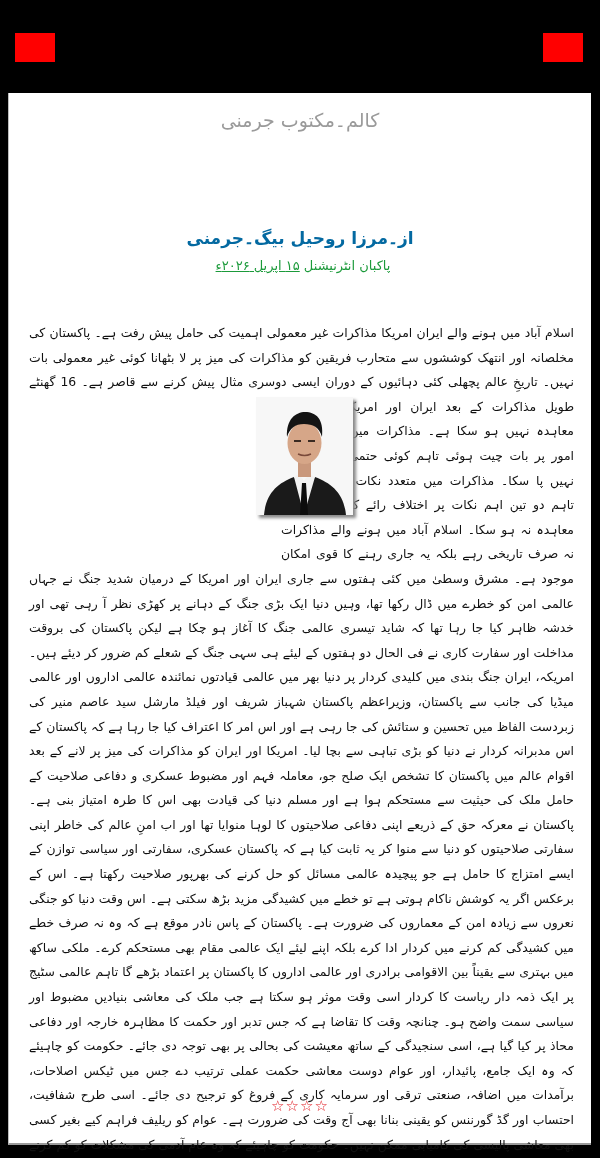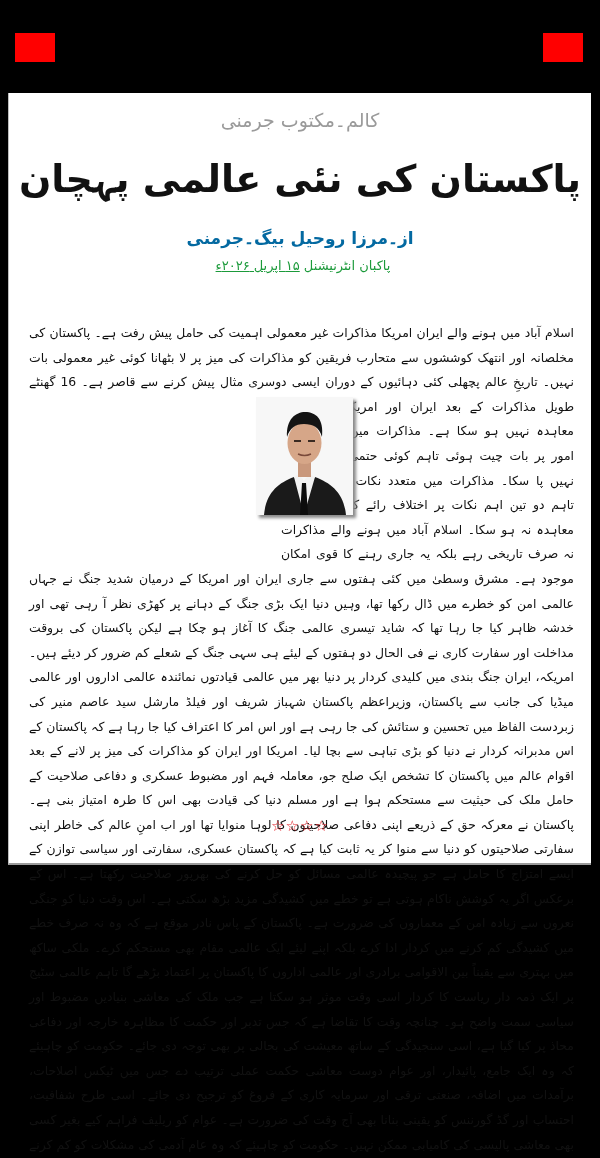--- a/index.html
+++ b/index.html
@@ -5,21 +5,21 @@
   html, body { margin: 0; padding: 0; }
   body {
     width: 600px; height: 1158px; background: #000;
     position: relative; overflow: hidden;
     font-family: "DejaVu Sans", sans-serif;
   }
   .red-block { position: absolute; top: 33px; width: 40px; height: 29px; background: #ff0000; }
   .red-left { left: 15px; }
   .red-right { left: 543px; }
   .card {
-    position: absolute; left: 8px; top: 93px; width: 583px; height: 772px;
+    position: absolute; left: 8px; top: 93px; width: 583px; height: 1052px;
     background: #fff; border-left: 1px solid #bdbdbd; border-bottom: 2px solid #9a9a9a;
     box-sizing: border-box;
   }
   .kicker {
     position: absolute; top: 16px; left: 0; right: 0; text-align: center;
     direction: rtl; color: #9a9a9a; font-size: 19px;
   }
   .headline {
     position: absolute; top: 62px; left: 0; right: 0; text-align: center;
     direction: rtl; color: #111; font-size: 38px; font-weight: bold; line-height: 48px;
@@ -50,21 +50,20 @@
   }
 </style>
 </head>
 <body>
 
 <div class="red-block red-left"></div>
 <div class="red-block red-right"></div>
 
 <div class="card">
   <div class="kicker">کالم۔مکتوب جرمنی</div>
-  <h1 class="headline" style="margin:0;">پاکستان کی نئی عالمی پہچان</h1>
   <div class="byline">از۔مرزا روحیل بیگ۔جرمنی</div>
   <div class="dateline">
     <span>پاکبان انٹرنیشنل </span><span class="date">۱۵ اپریل ۲۰۲۶ء</span>
   </div>
 
   <div class="body-text">
     <div style="height:74px;float:left;width:0;"></div>
     <div style="float:left;clear:left;width:252px;height:150px;"></div>
     <p>اسلام آباد میں ہونے والے ایران امریکا مذاکرات غیر معمولی اہمیت کی حامل پیش رفت ہے۔ پاکستان کی مخلصانہ اور انتھک کوششوں سے متحارب فریقین کو مذاکرات کی میز پر لا بٹھانا کوئی غیر معمولی بات نہیں۔ تاریخِ عالم پچھلی کئی دہائیوں کے دوران ایسی دوسری مثال پیش کرنے سے قاصر ہے۔ 16 گھنٹے طویل مذاکرات کے بعد ایران اور امریکا کے درمیان معاہدہ نہیں ہو سکا ہے۔ مذاکرات میں مختلف اہم امور پر بات چیت ہوئی تاہم کوئی حتمی معاہدہ طے نہیں پا سکا۔ مذاکرات میں متعدد نکات پر اتفاق ہوا تاہم دو تین اہم نکات پر اختلاف رائے کے باعث جامع معاہدہ نہ ہو سکا۔ اسلام آباد میں ہونے والے مذاکرات نہ صرف تاریخی رہے بلکہ یہ جاری رہنے کا قوی امکان موجود ہے۔ مشرق وسطیٰ میں کئی ہفتوں سے جاری ایران اور امریکا کے درمیان شدید جنگ نے جہاں عالمی امن کو خطرے میں ڈال رکھا تھا، وہیں دنیا ایک بڑی جنگ کے دہانے پر کھڑی نظر آ رہی تھی اور خدشہ ظاہر کیا جا رہا تھا کہ شاید تیسری عالمی جنگ کا آغاز ہو چکا ہے لیکن پاکستان کی بروقت مداخلت اور سفارت کاری نے فی الحال دو ہفتوں کے لیئے ہی سہی جنگ کے شعلے کم ضرور کر دیئے ہیں۔ امریکہ، ایران جنگ بندی میں کلیدی کردار پر دنیا بھر میں عالمی قیادتوں نمائندہ عالمی اداروں اور عالمی میڈیا کی جانب سے پاکستان، وزیراعظم پاکستان شہباز شریف اور فیلڈ مارشل سید عاصم منیر کی زبردست الفاظ میں تحسین و ستائش کی جا رہی ہے اور اس امر کا اعتراف کیا جا رہا ہے کہ پاکستان کے اس مدبرانہ کردار نے دنیا کو بڑی تباہی سے بچا لیا۔ امریکا اور ایران کو مذاکرات کی میز پر لانے کے بعد اقوام عالم میں پاکستان کا تشخص ایک صلح جو، معاملہ فہم اور مضبوط عسکری و دفاعی صلاحیت کے حامل ملک کی حیثیت سے مستحکم ہوا ہے اور مسلم دنیا کی قیادت بھی اس کا طرہ امتیاز بنی ہے۔ پاکستان نے معرکہ حق کے ذریعے اپنی دفاعی صلاحیتوں کا لوہا منوایا تھا اور اب امنِ عالم کی خاطر اپنی سفارتی صلاحیتوں کو دنیا سے منوا کر یہ ثابت کیا ہے کہ پاکستان عسکری، سفارتی اور سیاسی توازن کے ایسے امتزاج کا حامل ہے جو پیچیدہ عالمی مسائل کو حل کرنے کی بھرپور صلاحیت رکھتا ہے۔ اس کے برعکس اگر یہ کوشش ناکام ہوتی ہے تو خطے میں کشیدگی مزید بڑھ سکتی ہے۔ اس وقت دنیا کو جنگی نعروں سے زیادہ امن کے معماروں کی ضرورت ہے۔ پاکستان کے پاس نادر موقع ہے کہ وہ نہ صرف خطے میں کشیدگی کم کرنے میں کردار ادا کرے بلکہ اپنے لیئے ایک عالمی مقام بھی مستحکم کرے۔ ملکی ساکھ میں بہتری سے یقیناً بین الاقوامی برادری اور عالمی اداروں کا پاکستان پر اعتماد بڑھے گا تاہم عالمی سٹیج پر ایک ذمہ دار ریاست کا کردار اسی وقت موثر ہو سکتا ہے جب ملک کی معاشی بنیادیں مضبوط اور سیاسی سمت واضح ہو۔ چنانچہ وقت کا تقاضا ہے کہ جس تدبر اور حکمت کا مظاہرہ خارجہ اور دفاعی محاذ پر کیا گیا ہے، اسی سنجیدگی کے ساتھ معیشت کی بحالی پر بھی توجہ دی جائے۔ حکومت کو چاہیئے کہ وہ ایک جامع، پائیدار، اور عوام دوست معاشی حکمت عملی ترتیب دے جس میں ٹیکس اصلاحات، برآمدات میں اضافہ، صنعتی ترقی اور سرمایہ کاری کے فروغ کو ترجیح دی جائے۔ اسی طرح شفافیت، احتساب اور گڈ گورننس کو یقینی بنانا بھی آج وقت کی ضرورت ہے۔ عوام کو ریلیف فراہم کیے بغیر کسی بھی معاشی پالیسی کی کامیابی ممکن نہیں۔ حکومت کو چاہیئے کہ وہ عام آدمی کی مشکلات کو کم کرنے کے لیئے فوری اور موثر اقدامات اٹھائے تاکہ قومی کامیابی کا حقیقی فائدہ عوام تک پہنچے۔ آج پاکستان امید کا استعارہ ہے۔ پاکستان نے بہرصورت یہ ثابت کیا ہے کہ وہ نہ صرف ایک ذمہ دار ریاست ہے بلکہ عالمی امن کے قیام میں کلیدی کردار ادا کرنے کی مکمل صلاحیت رکھتا ہے۔</p>
   </div>

